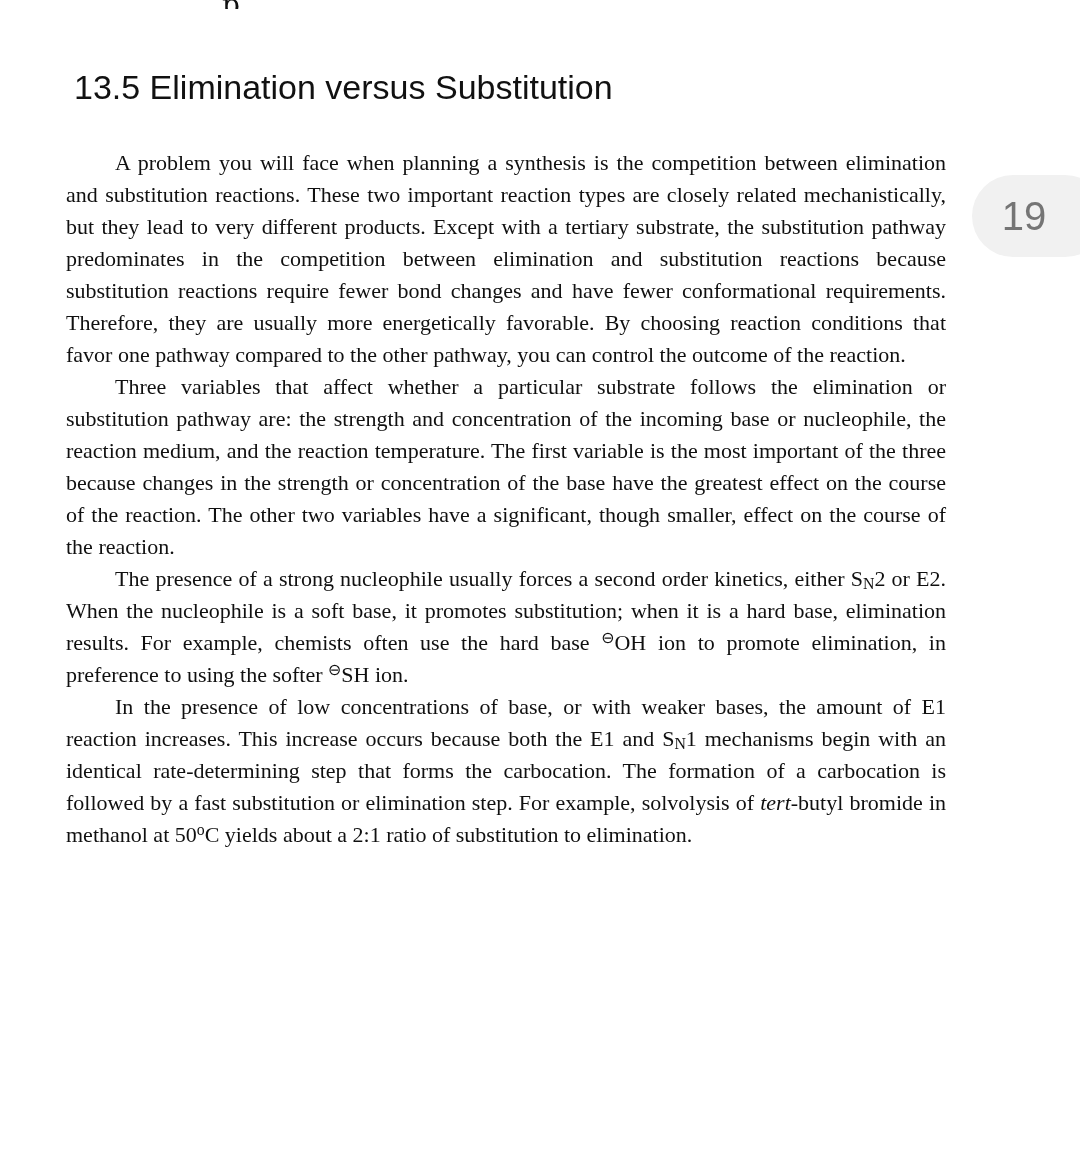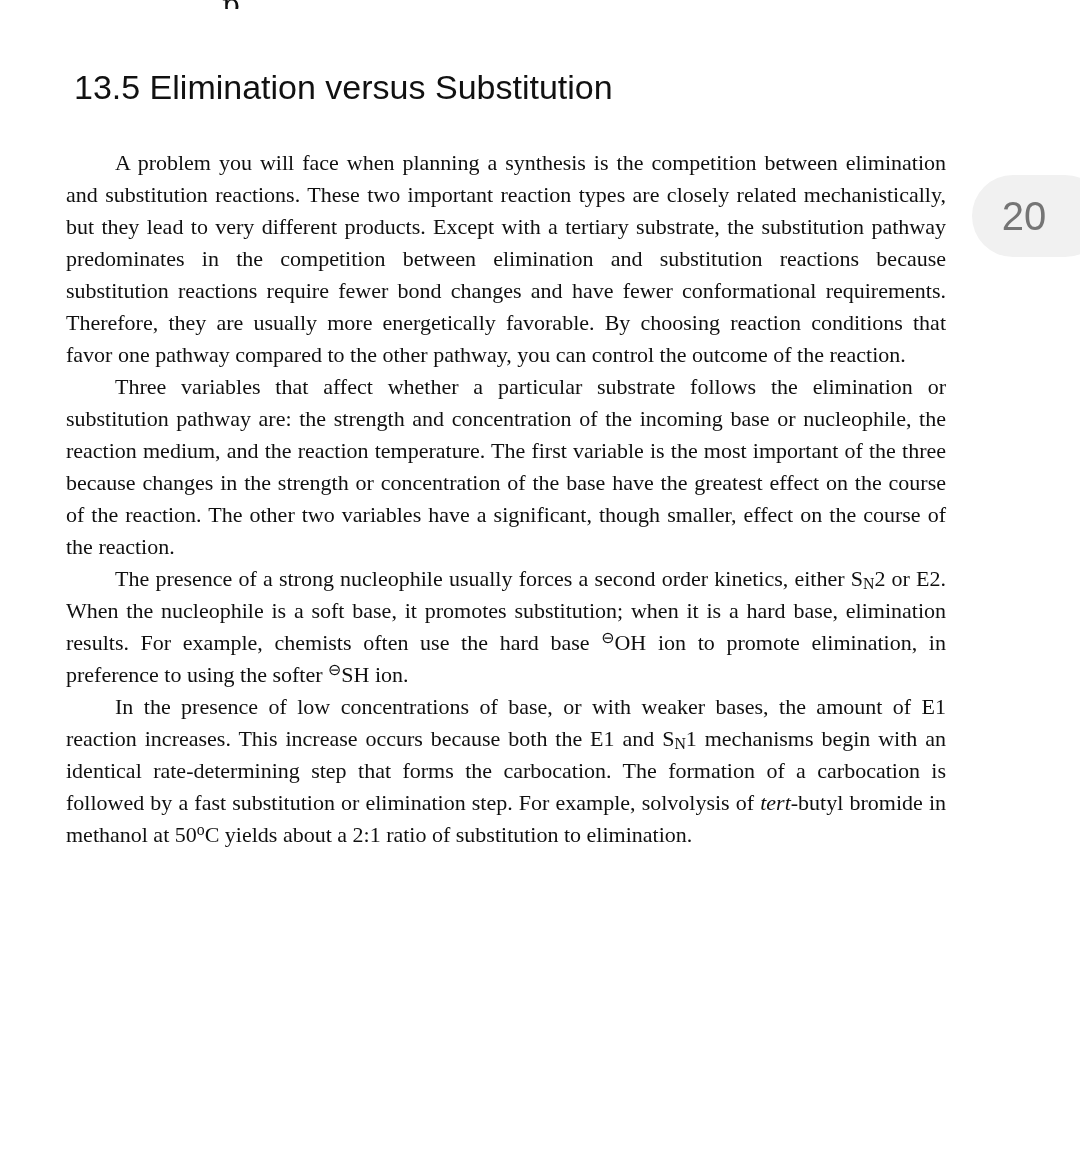--- a/index.html
+++ b/index.html
@@ -98,16 +98,16 @@
   <h1 class="heading">13.5 Elimination versus Substitution</h1>
 
   <div class="body-text">
       <p class="para"><span>A problem you will face when planning a synthesis is the competition between elimination and substitution reactions. These two important reaction types are closely related mechanistically, but they lead to very different products. Except with a tertiary substrate, the substitution pathway predominates in the competition between elimination and substitution reactions because substitution reactions require fewer bond changes and have fewer conformational requirements. Therefore, they are usually more energetically favorable. By choosing reaction conditions that favor one pathway compared to the other pathway, you can control the outcome of the reaction.</span></p>
       <p class="para"><span>Three variables that affect whether a particular substrate follows the elimination or substitution pathway are: the strength and concentration of the incoming base or nucleophile, the reaction medium, and the reaction temperature. The first variable is the most important of the three because changes in the strength or concentration of the base have the greatest effect on the course of the reaction. The other two variables have a significant, though smaller, effect on the course of the reaction.</span></p>
       <p class="para"><span>The presence of a strong nucleophile usually forces a second order kinetics, either S</span><sub>N</sub><span>2 or E2. When the nucleophile is a soft base, it promotes substitution; when it is a hard base, elimination results. For example, chemists often use the hard base </span><sup>⊖</sup><span>OH ion to promote elimination, in preference to using the softer </span><sup>⊖</sup><span>SH ion.</span></p>
       <p class="para"><span>In the presence of low concentrations of base, or with weaker bases, the amount of E1 reaction increases. This increase occurs because both the E1 and S</span><sub>N</sub><span>1 mechanisms begin with an identical rate-determining step that forms the carbocation. The formation of a carbocation is followed by a fast substitution or elimination step. For example, solvolysis of </span><i>tert</i><span>-butyl bromide in methanol at 50</span><sup>o</sup><span>C yields about a 2:1 ratio of substitution to elimination.</span></p>
     </div>
 
   <div class="page-badge" style="background: rgb(241, 241, 241); color: rgb(117, 117, 117);">
-    <span>20</span>
+    <span>19</span>
   </div>
 
 </div>
 
 </body></html>

